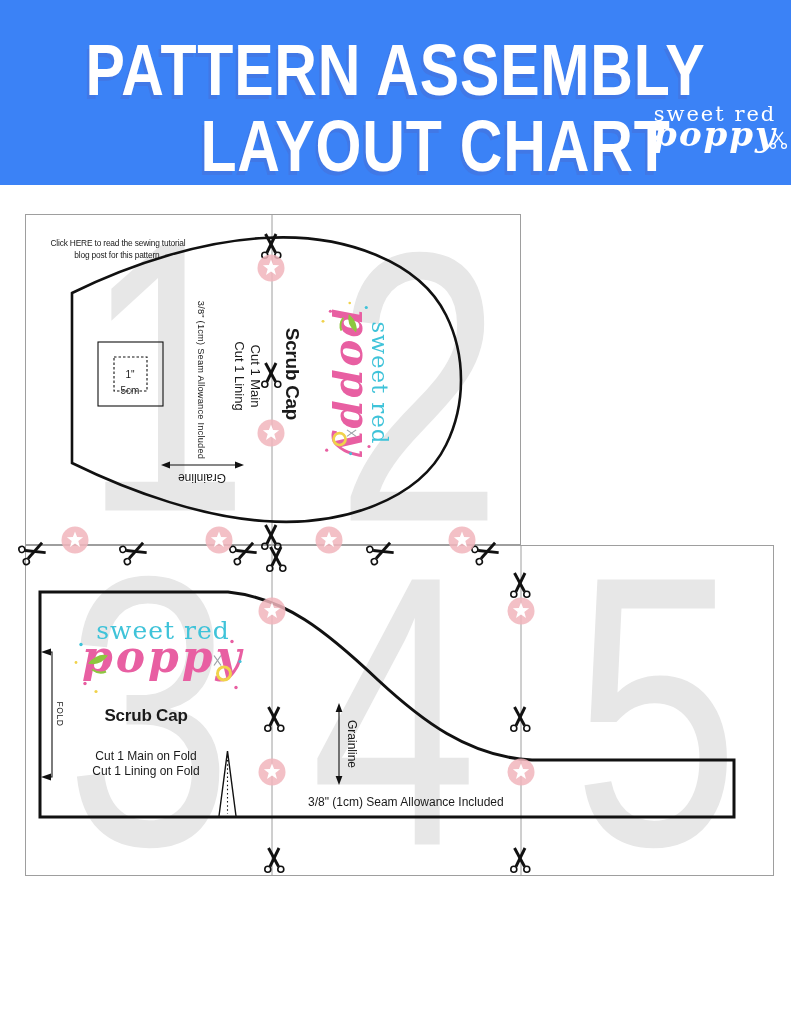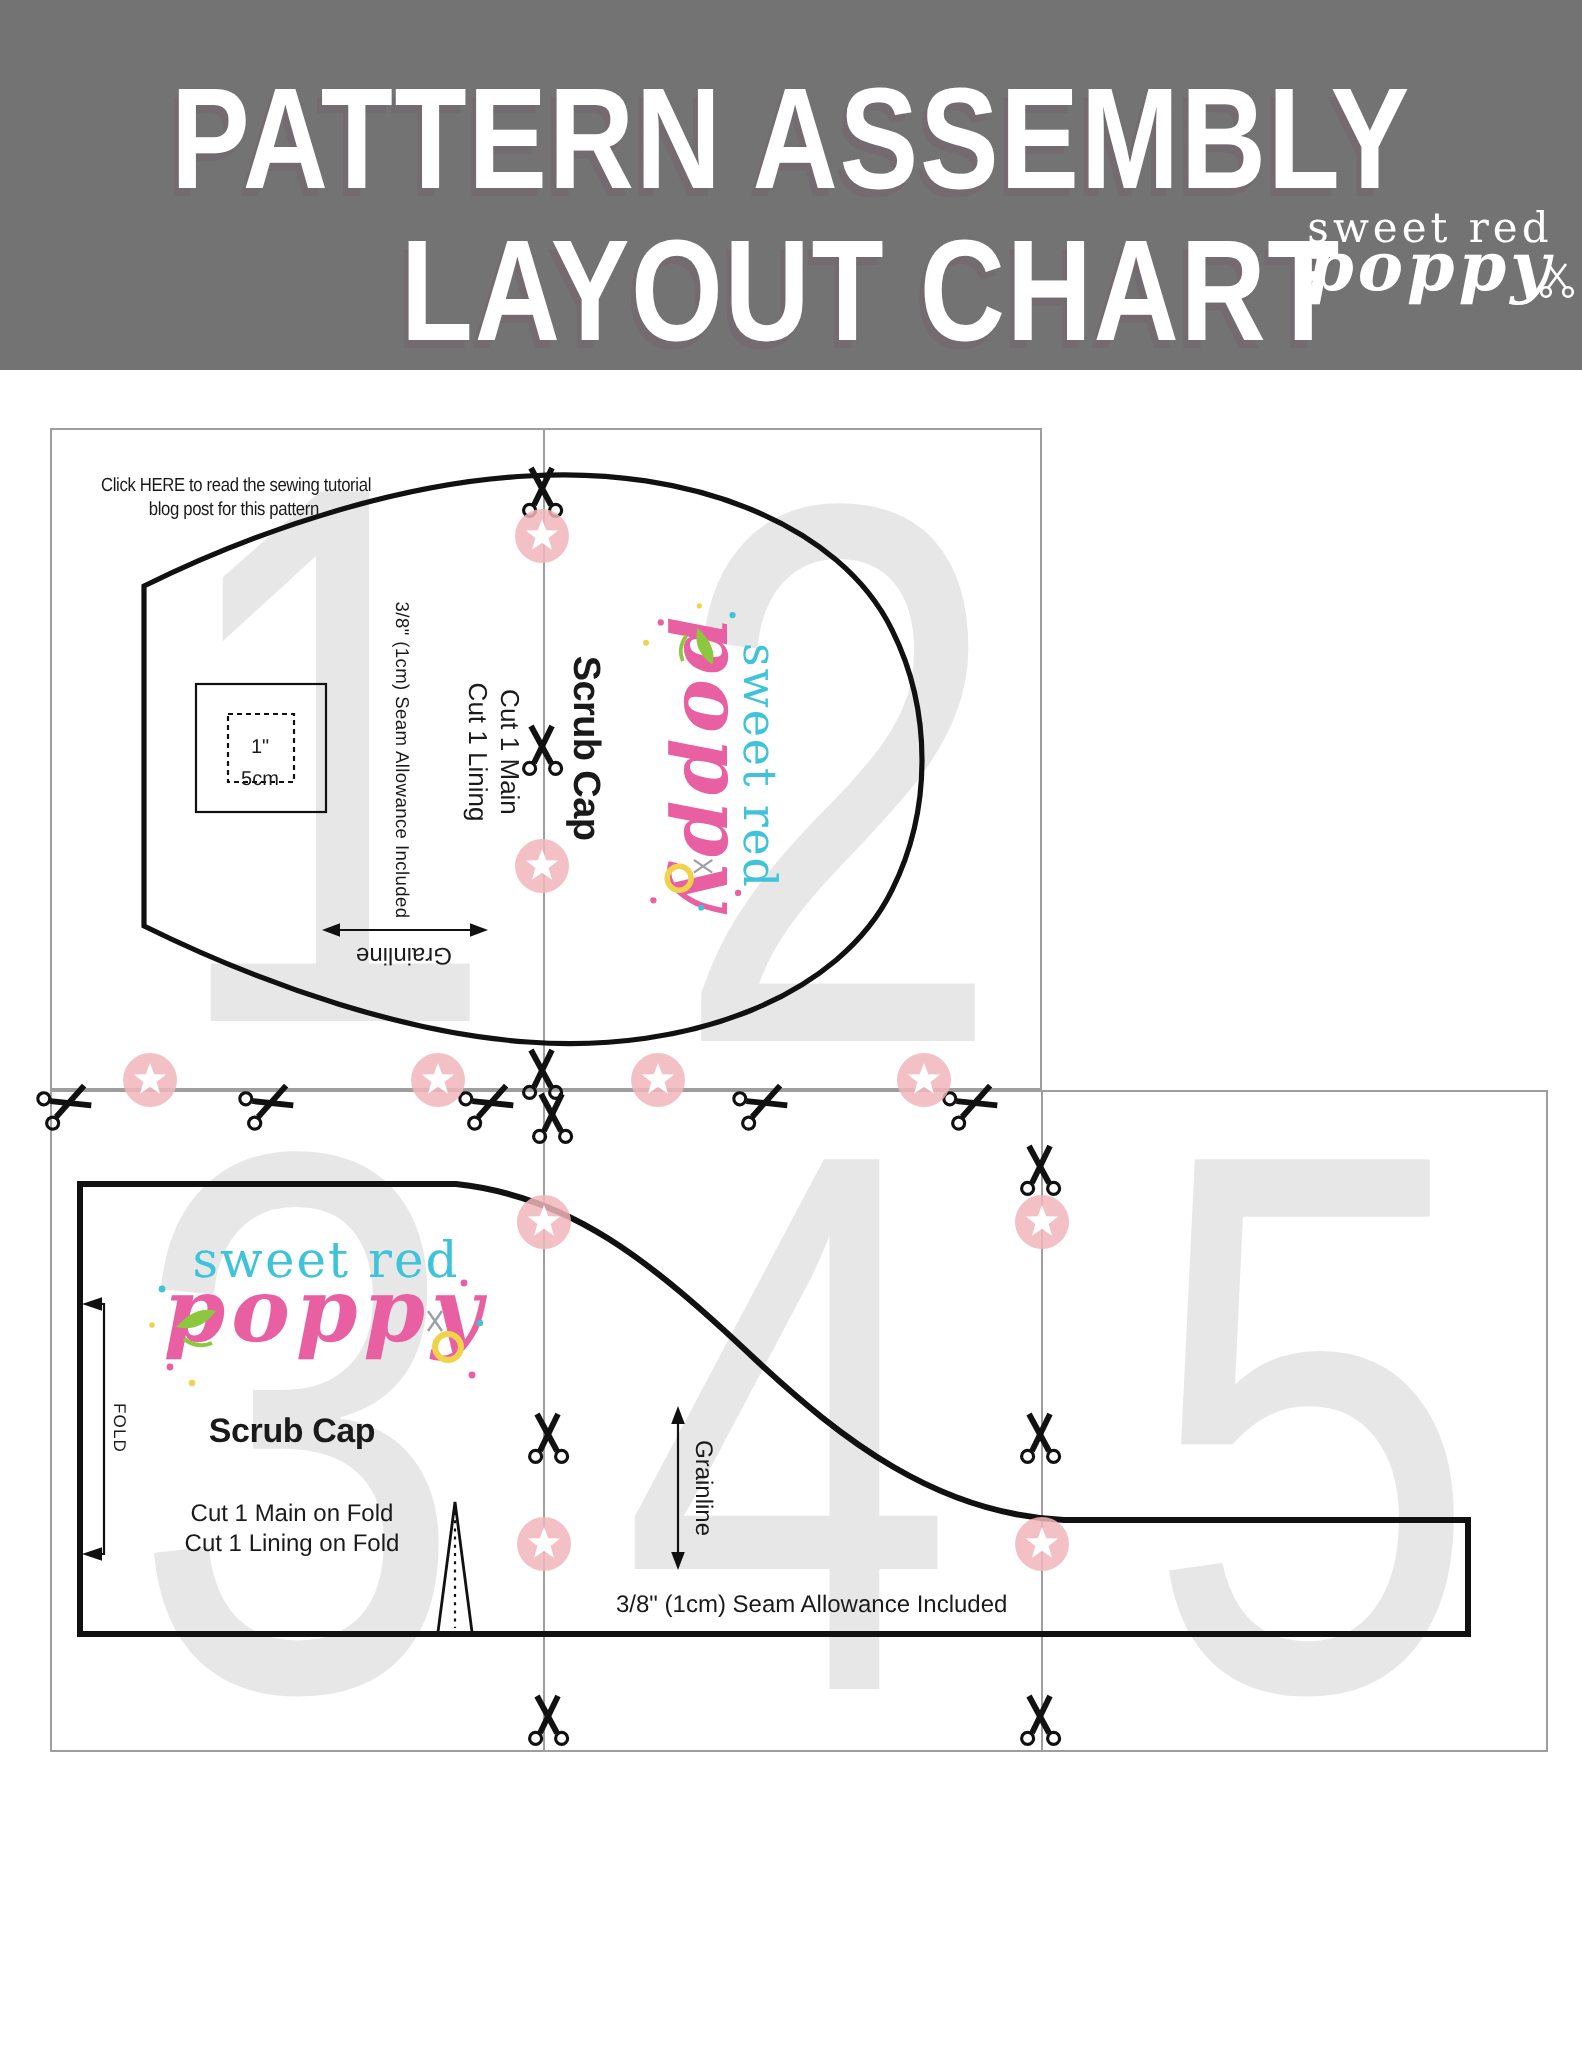--- a/index.html
+++ b/index.html
@@ -1,20 +1,20 @@
 <!DOCTYPE html>
 <html><head>
 <meta charset="utf-8">
 <style>
   html,body{margin:0;padding:0;background:#fff;}
   .page{position:relative;width:791px;height:1024px;background:#fff;overflow:hidden;
         font-family:"Liberation Sans",sans-serif;color:#1a1a1a;}
 
   
-  .hdr{position:absolute;left:0;top:0;width:791px;height:185px;background:#737373;z-index:4;}
+  .hdr{position:absolute;left:0;top:0;width:791px;height:185px;background:#3b82f6;z-index:4;}
   .hdr .tl{position:absolute;width:100%;text-align:center;color:#fff;font-weight:700;
            line-height:1;letter-spacing:1px;transform:scaleX(.82);
            text-shadow:-3px 4px 0 rgba(120,40,90,.10);white-space:nowrap;}
   .hdr .t1{top:34px;font-size:72px;}
   .hdr .t2{top:110px;font-size:72px;left:40px;}
   .hlogo{position:absolute;left:640px;top:104px;width:150px;text-align:center;color:#fff;z-index:5;}
   .hlogo .sweet{font-family:"DejaVu Serif",serif;font-size:21px;letter-spacing:2px;line-height:1;}
   .hlogo .poppy{font-family:"DejaVu Serif",serif;font-style:italic;font-weight:bold;
                 font-size:34px;letter-spacing:2px;line-height:.8;margin-top:-4px;}
 

